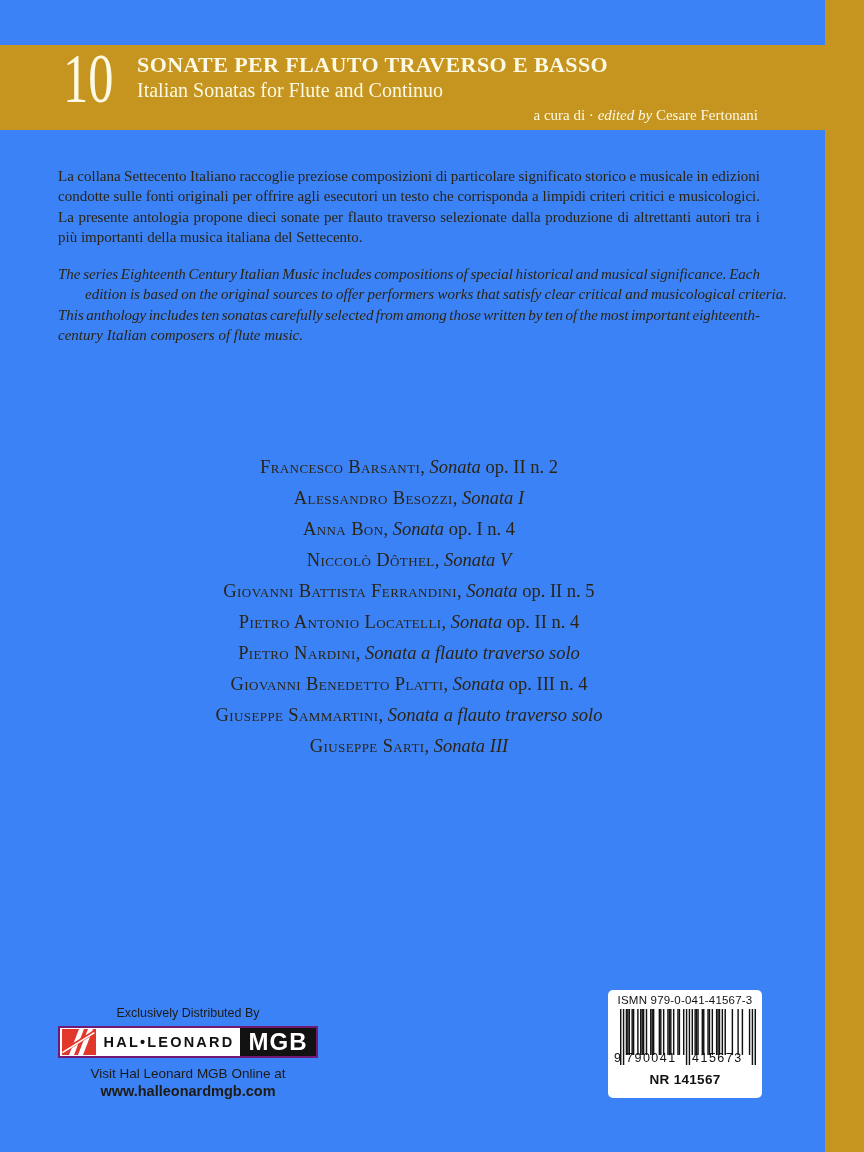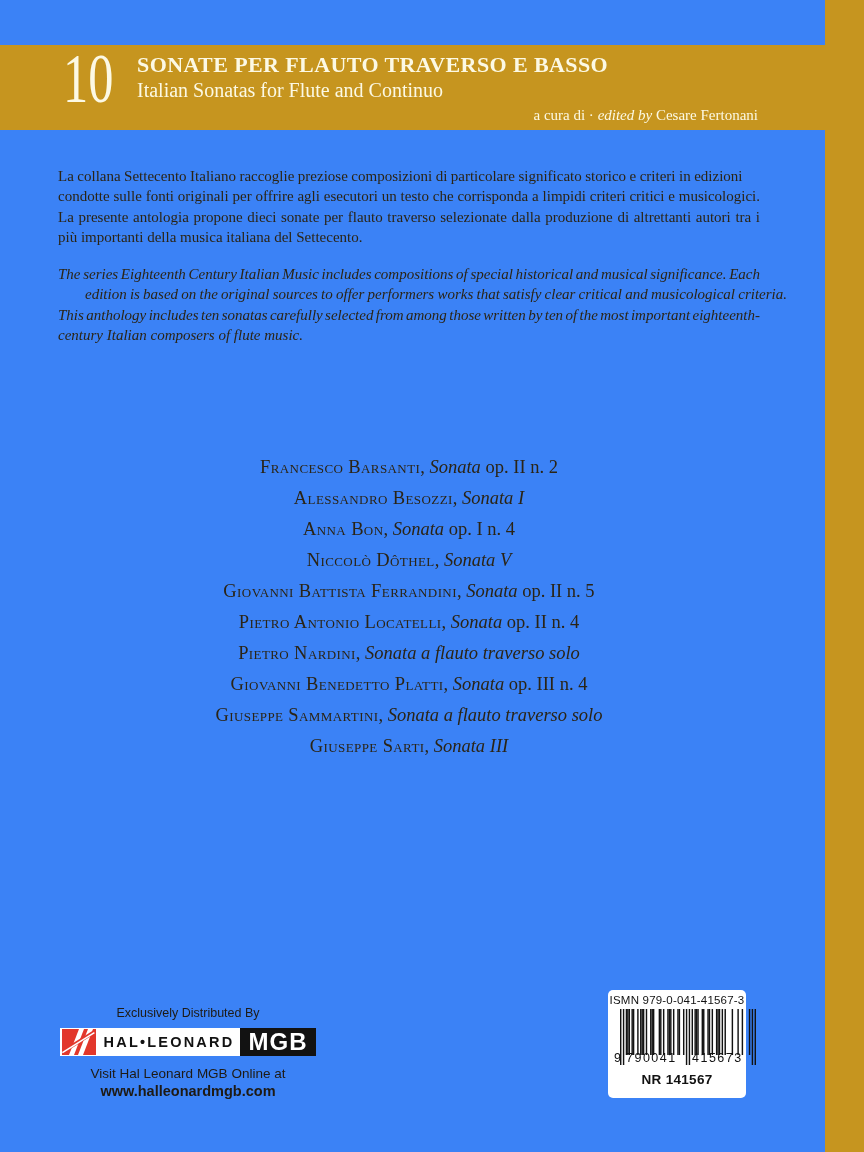--- a/index.html
+++ b/index.html
@@ -59,39 +59,39 @@
   
   .dist{
     position:absolute;left:58px;top:1005px;width:260px;
     font-family:Liberation Sans, sans-serif;color:#1E1A14;
     text-align:center;
   }
   .dist-heading{font-size:12.5px;line-height:16px;}
   .logo-box{
     box-sizing:border-box;
     margin-top:5px;height:32px;width:260px;
-    border:2px solid #3b82f6;background:#fff;
+    border:2px solid #701a75;background:#fff;
     display:flex;align-items:center;
   }
   .hl-mark{width:38px;height:28px;flex:0 0 auto;display:block;}
   .brand{
     flex:1;text-align:center;
     font-size:14.5px;font-weight:700;letter-spacing:2.2px;
     color:#121212;white-space:nowrap;
   }
   .mgb{
     flex:0 0 76px;height:28px;background:#121212;color:#fff;
     display:flex;align-items:center;justify-content:center;
     font-size:24px;font-weight:700;letter-spacing:1px;
   }
   .visit-line{margin-top:7px;font-size:13.5px;line-height:17px;}
   .site-url{font-size:14.5px;font-weight:700;line-height:18px;}
   
   .barcode-box{
-    position:absolute;left:608px;top:990px;width:138px;height:108px;
+    position:absolute;left:608px;top:990px;width:154px;height:108px;
     background:#fff;border-radius:5px;
     font-family:"Liberation Sans", sans-serif;color:#121212;
   }
   .ismn{
     position:absolute;top:4px;left:0;right:0;text-align:center;
     font-size:11.5px;letter-spacing:.2px;white-space:nowrap;
   }
   .bars{position:absolute;left:12px;top:19px;width:136px;height:56px;}
   .bc-digits{
     position:absolute;left:6px;top:61px;width:144px;
@@ -116,21 +116,21 @@
   <div class="edition-number">10</div>
 
   <div class="title-block">
     <div class="band-title">SONATE PER FLAUTO TRAVERSO E BASSO</div>
     <div class="band-subtitle">Italian Sonatas for Flute and Continuo</div>
   </div>
 
   <div class="credit"><span>a cura di · </span><span class="it">edited by</span><span> Cesare Fertonani</span></div>
 
   <div class="jpara intro-it">
-      <div class="line" style="display: block; word-spacing: -0.25558px;">La collana Settecento Italiano raccoglie preziose composizioni di particolare significato storico e criteri in edizioni</div>
+      <div class="line" style="display: block; word-spacing: -0.25558px;">La collana Settecento Italiano raccoglie preziose composizioni di particolare significato storico e musicale in edizioni</div>
       <div class="line" style="display: block; word-spacing: 0.0974265px;">condotte sulle fonti originali per offrire agli esecutori un testo che corrisponda a limpidi criteri critici e musicologici.</div>
       <div class="line" style="display: block; word-spacing: 0.871094px;">La presente antologia propone dieci sonate per flauto traverso selezionate dalla produzione di altrettanti autori tra i</div>
       <div class="line">più importanti della musica italiana del Settecento.</div>
     </div>
 
   <div class="jpara intro-en">
       <div class="line" style="display: block; word-spacing: -1.07031px;">The series Eighteenth Century Italian Music includes compositions of special historical and musical significance. Each</div>
       <div class="line" style="display: block; word-spacing: -0.533088px; margin-left: 27px;">edition is based on the original sources to offer performers works that satisfy clear critical and musicological criteria.</div>
       <div class="line" style="display: block; word-spacing: -1.3557px;">This anthology includes ten sonatas carefully selected from among those written by ten of the most important eighteenth-</div>
       <div class="line">century Italian composers of flute music.</div>

